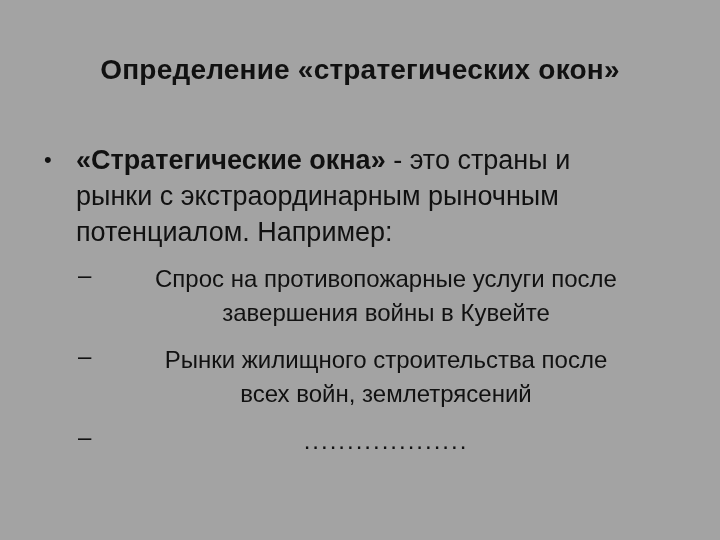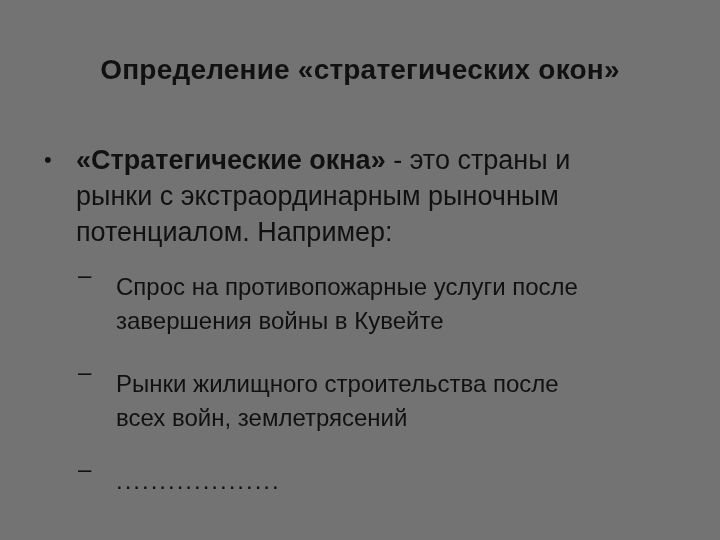--- a/index.html
+++ b/index.html
@@ -4,21 +4,21 @@
 <style>
   html, body {
     margin: 0;
     padding: 0;
     background: #ffffff;
   }
   .slide {
     position: relative;
     width: 720px;
     height: 540px;
-    background: #737373;
+    background: #a3a3a3;
     font-family: "Liberation Sans", sans-serif;
     color: #111111;
     overflow: hidden;
     box-sizing: border-box;
   }
   .title {
     margin: 0;
     padding-top: 52px;
     text-align: center;
     font-size: 28px;
@@ -61,23 +61,24 @@
   .bullet-l2.first {
     margin-top: 8px;
   }
   .bullet-l2 + .bullet-l2 {
     margin-top: 5px;
   }
   .marker-l2 {
     flex: 0 0 26px;
   }
   .text-l2 {
-    margin: 12px;
+    margin: 4px;
     width: 556px;
     white-space: pre-line;
+    text-align: center;
   }
   .dots-line .text-l2 {
     letter-spacing: 2px;
   }
 </style>
 </head>
 <body>
 
 <div class="slide">
 

